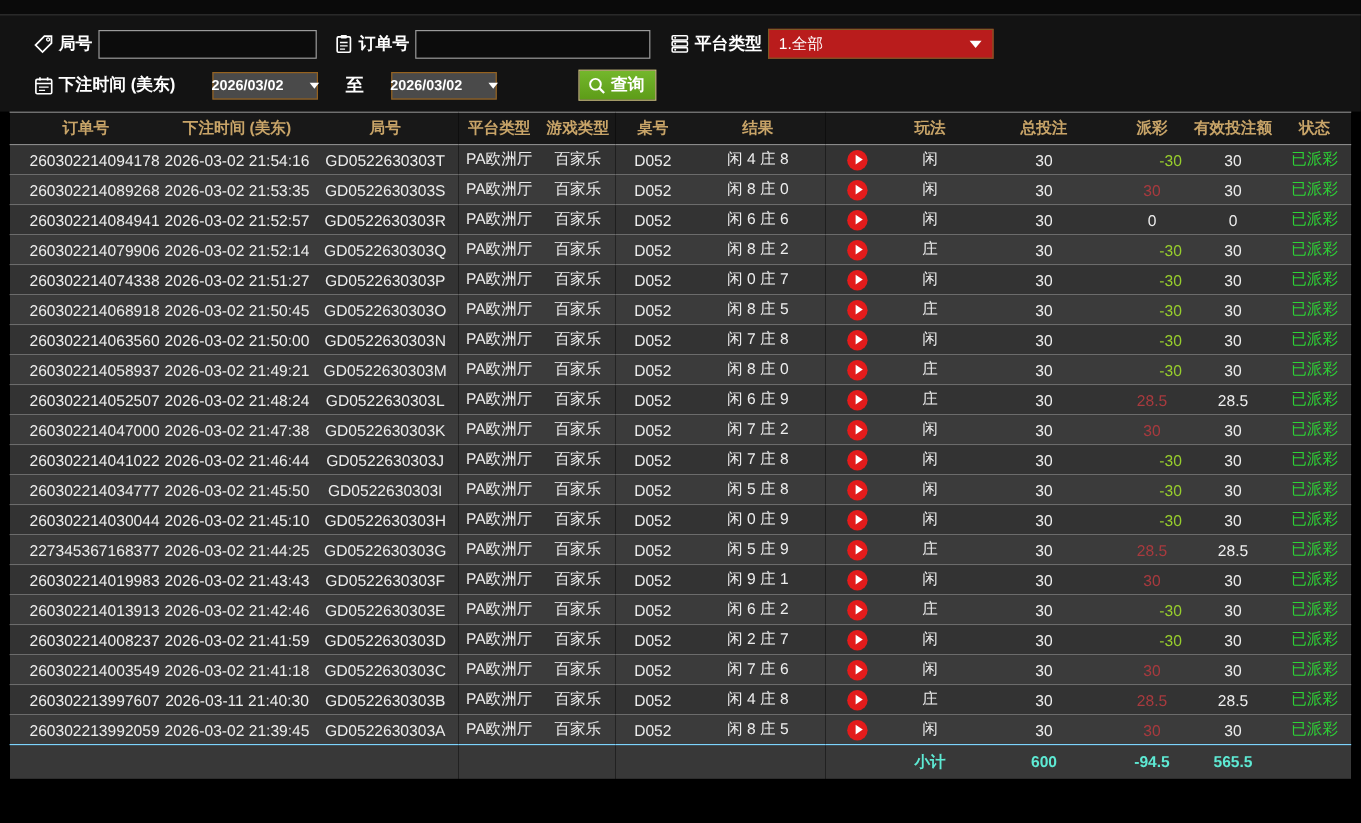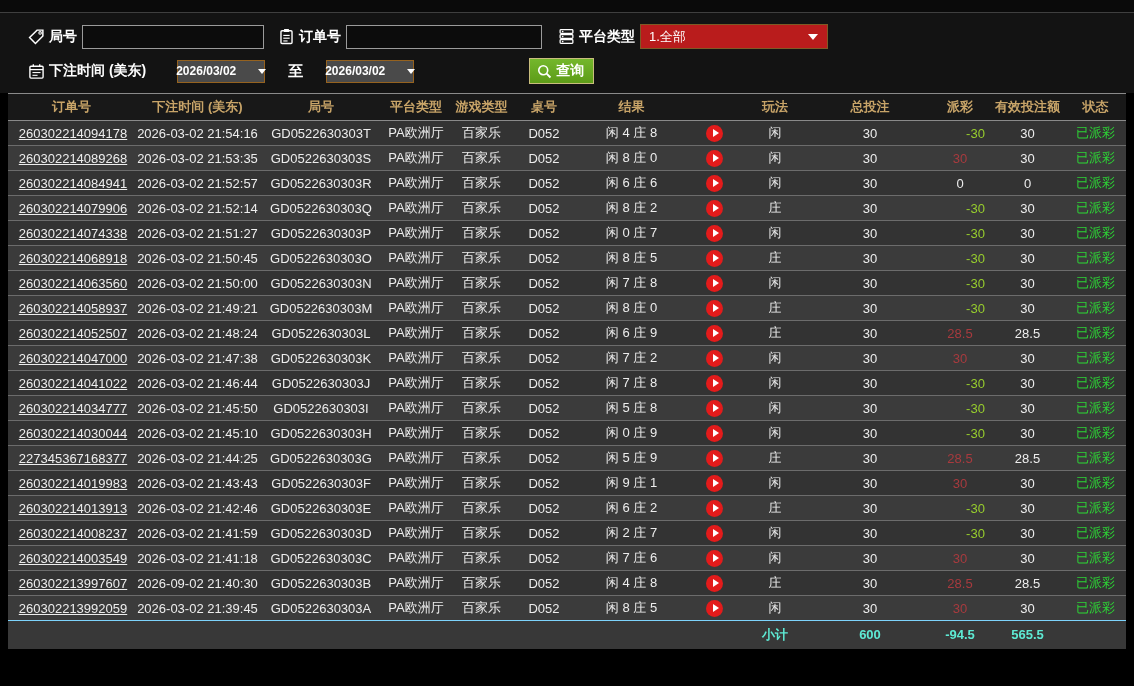--- a/index.html
+++ b/index.html
@@ -29,41 +29,41 @@
   }
   .select-box .caret { position:absolute; right:9px; }
   .caret { width:0; height:0; border-left:5px solid transparent; border-right:5px solid transparent; border-top:6px solid #fff; }
   .date-box {
     width:88px; height:23px; background:#4a4a4a; border:1px solid #95621f;
     color:#fff; font-weight:bold; font-size:12px;
     display:flex; align-items:center; justify-content:center; gap:22px; cursor:pointer;
   }
   .to-label { color:#fff; font-weight:bold; font-size:15px; margin:0 23px; }
   .query-btn {
-    margin-left:115px; height:26px; padding:0 9px 0 6px;
+    margin-left:68px; height:26px; padding:0 9px 0 6px;
     background:linear-gradient(#74b72c,#5d9c18);
     border:1px solid #c9bd7d; color:#fff; font-weight:bold; font-size:14px;
     display:flex; align-items:center; gap:3px; cursor:pointer;
   }
   table.grid {
     width:1118px; margin:0 8px; border-collapse:collapse; table-layout:fixed;
   }
   .grid th {
     height:27px; background:#181818; color:#c8a468; font-weight:bold; font-size:13px;
     border-top:1px solid #8a8a8a; border-bottom:1px solid #8a8a8a;
     text-align:center; white-space:nowrap; overflow:hidden;
   }
   .grid td {
     height:25px; font-size:13px; color:#ededed; text-align:center;
     border-top:1px solid #6c6c6c; white-space:nowrap; overflow:hidden; padding:0 2px;
   }
   .grid tbody tr:first-child td { border-top:none; }
   .grid tbody tr:nth-child(odd) td { background:#333333; }
   .grid tbody tr:nth-child(even) td { background:#3b3b3b; }
-  td.cell-order { text-align:center; padding-left:5px;text-decoration:underline; }
+  td.cell-order { text-align:right; padding-left:5px; }
   td .pay-neg { color:#97cd2d;margin-left:31px; }
   td .pay-pos { color:#a83a3e; }
   td .status-paid { color:#2dd335; }
   .play-btn {
     display:inline-flex; width:17px; height:17px; border-radius:50%;
     background:#e31b1b; align-items:center; justify-content:center;
     vertical-align:middle; cursor:pointer;
   }
   .play-btn i {
     display:block; width:0; height:0; margin-left:3px;
@@ -483,21 +483,21 @@
             <i></i>
           </span></td>
         <td><span>闲</span></td>
         <td><span>30</span></td>
         <td><span class="pay-pos">30</span></td>
         <td><span>30</span></td>
         <td><span class="status-paid">已派彩</span></td>
       </tr>
       <tr>
         <td class="cell-order"><span>260302213997607</span></td>
-        <td><span>2026-09-02 21:40:30</span></td>
+        <td><span>2026-03-11 21:40:30</span></td>
         <td><span>GD0522630303B</span></td>
         <td><span>PA欧洲厅</span></td>
         <td><span>百家乐</span></td>
         <td><span>D052</span></td>
         <td><span>闲 4 庄 8</span></td>
         <td><span class="play-btn">
             <i></i>
           </span></td>
         <td><span>庄</span></td>
         <td><span>30</span></td>

